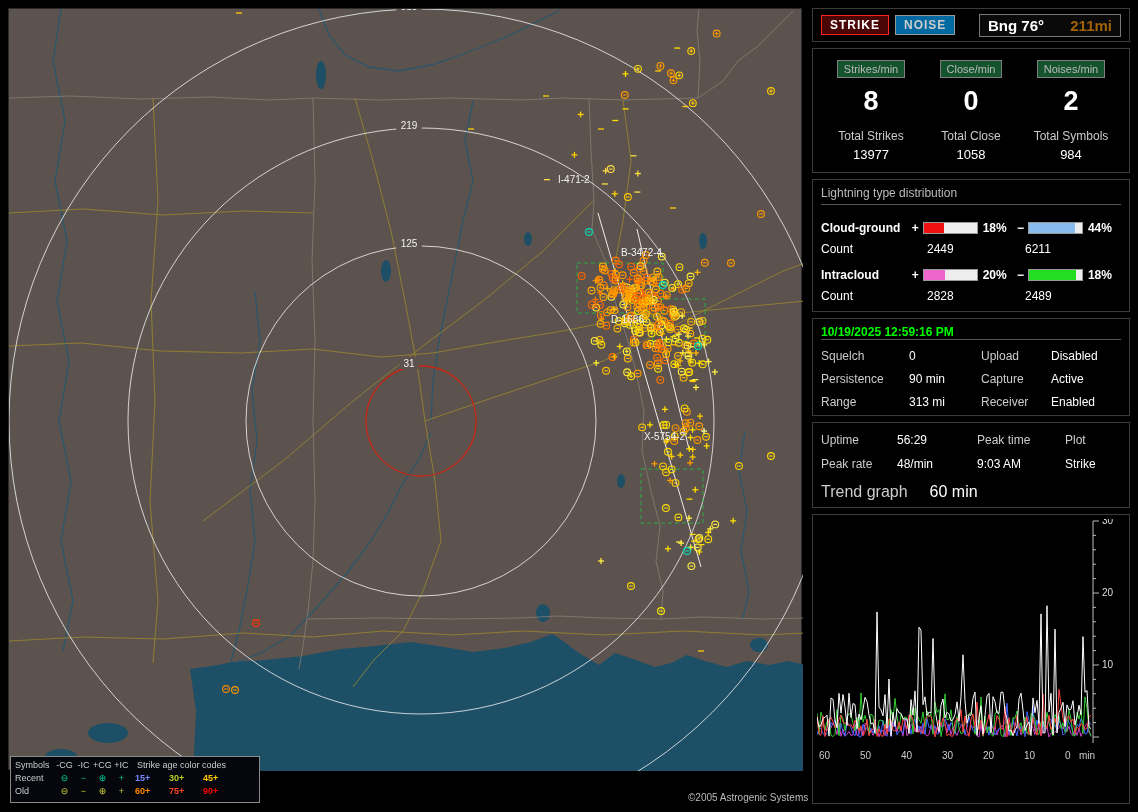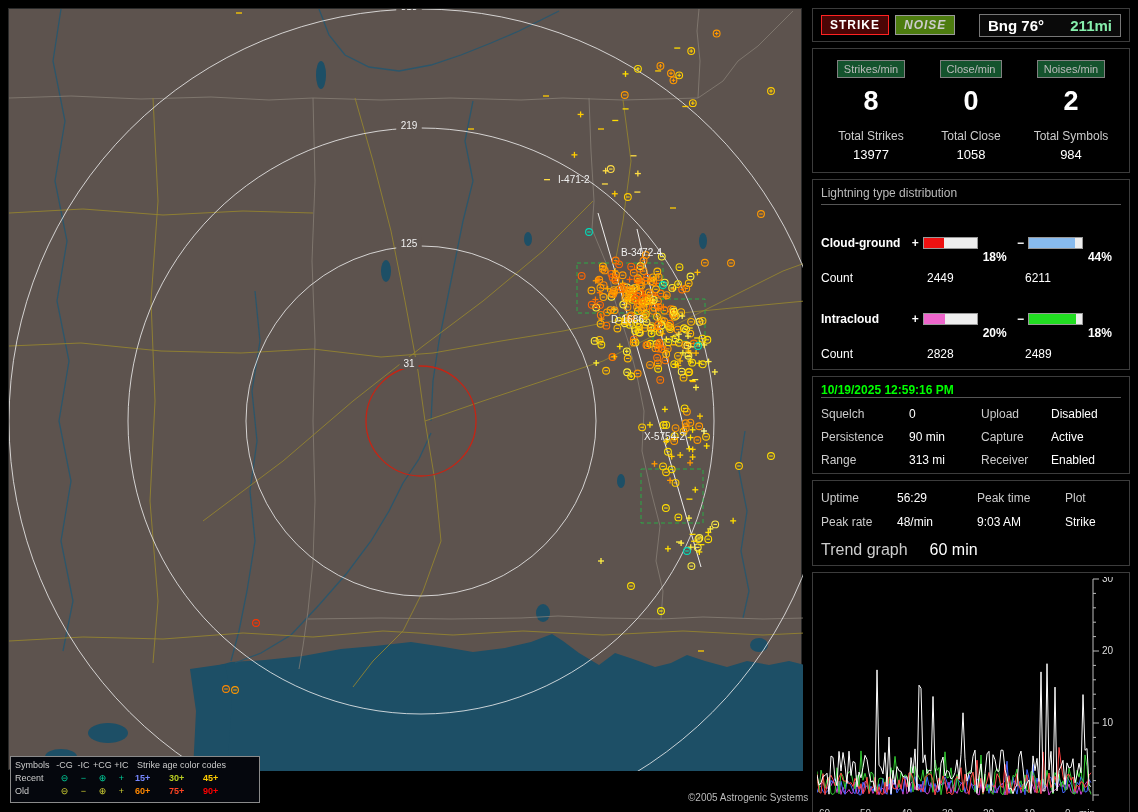--- a/index.html
+++ b/index.html
@@ -21,40 +21,40 @@
   .lg-age-title{color:#ccc;margin-left:6px;}
   .lg-age{width:30px;text-align:left;margin-left:4px;font-weight:bold;}
   
   .sidebar{position:absolute;left:812px;top:8px;width:318px;height:796px;
            display:flex;flex-direction:column;gap:6px;}
   .panel{background:#000;border:1px solid #3c3c3c;padding:6px 8px;box-sizing:border-box;}
   .top-panel{display:flex;align-items:center;gap:6px;height:34px;}
   .btn{font-family:"Liberation Sans",sans-serif;font-size:12px;font-weight:bold;
        padding:2px 8px;cursor:pointer;letter-spacing:1px;}
   .btn-strike{background:#4a0505;border:1px solid #ff2222;color:#fff;}
-  .btn-noise{background:#4d7c0f;border:1px solid #999;color:#ccc;font-style:italic;}
+  .btn-noise{background:#0369a1;border:1px solid #999;color:#ccc;}
   .bng-box{margin-left:auto;border:1px solid #777;background:#0a0a0a;display:flex;
            justify-content:space-between;padding:2px 8px;font-weight:bold;
            font-size:15px;color:#fff;width:124px;}
-  .green{color:#86efac;}
+  .green{color:#a16207;}
   .dim{color:#999;}
   .rates{display:grid;grid-template-columns:1fr 1fr 1fr;text-align:center;padding-top:4px;}
   .rate-label{display:inline-block;background:#14532d;border:1px solid #808080;
               color:#bbb;font-size:11px;padding:2px 6px;}
   .rate-value{font-size:27px;font-weight:bold;color:#fff;margin:8px 0 12px;}
   .total-label{font-size:12px;color:#ccc;margin-bottom:4px;}
   .total-value{font-size:13px;color:#fff;margin-bottom:4px;}
   .dist-title{color:#bbb;font-size:12px;border-bottom:1px solid #555;
               padding-bottom:4px;margin-bottom:16px;}
   .dist-row{display:flex;align-items:center;font-size:12px;margin:7px 0;}
   .dist-name{width:92px;font-weight:bold;color:#fff;}
   .sign{width:10px;color:#fff;font-weight:bold;text-align:center;}
   .bar{width:54px;height:10px;background:#eee;border:1px solid #999;position:relative;margin:0 3px;}
   .bar-fill{position:absolute;left:0;top:0;bottom:0;}
-  .pct{width:34px;font-weight:bold;color:#fff;margin-left:2px;margin-top:29px;}
+  .pct{width:34px;font-weight:bold;color:#fff;margin-left:2px;}
   .count-row{display:flex;font-size:12px;color:#fff;margin:4px 0 12px;}
   .count-row .lbl{width:92px;color:#fff;}
   .count-row .c1{width:112px;padding-left:14px;box-sizing:border-box;}
   .dt{color:#00ff00;font-weight:bold;font-size:12px;border-bottom:1px solid #555;
       margin-bottom:9px;}
   .status-grid{display:grid;grid-template-columns:88px 72px 70px auto;row-gap:9px;font-size:12px;}
   .status-grid .lbl{color:#ccc;}
   .status-grid .val{color:#fff;}
   .uptime-grid{display:grid;grid-template-columns:76px 80px 88px auto;row-gap:10px;
                font-size:12px;padding-top:4px;}

